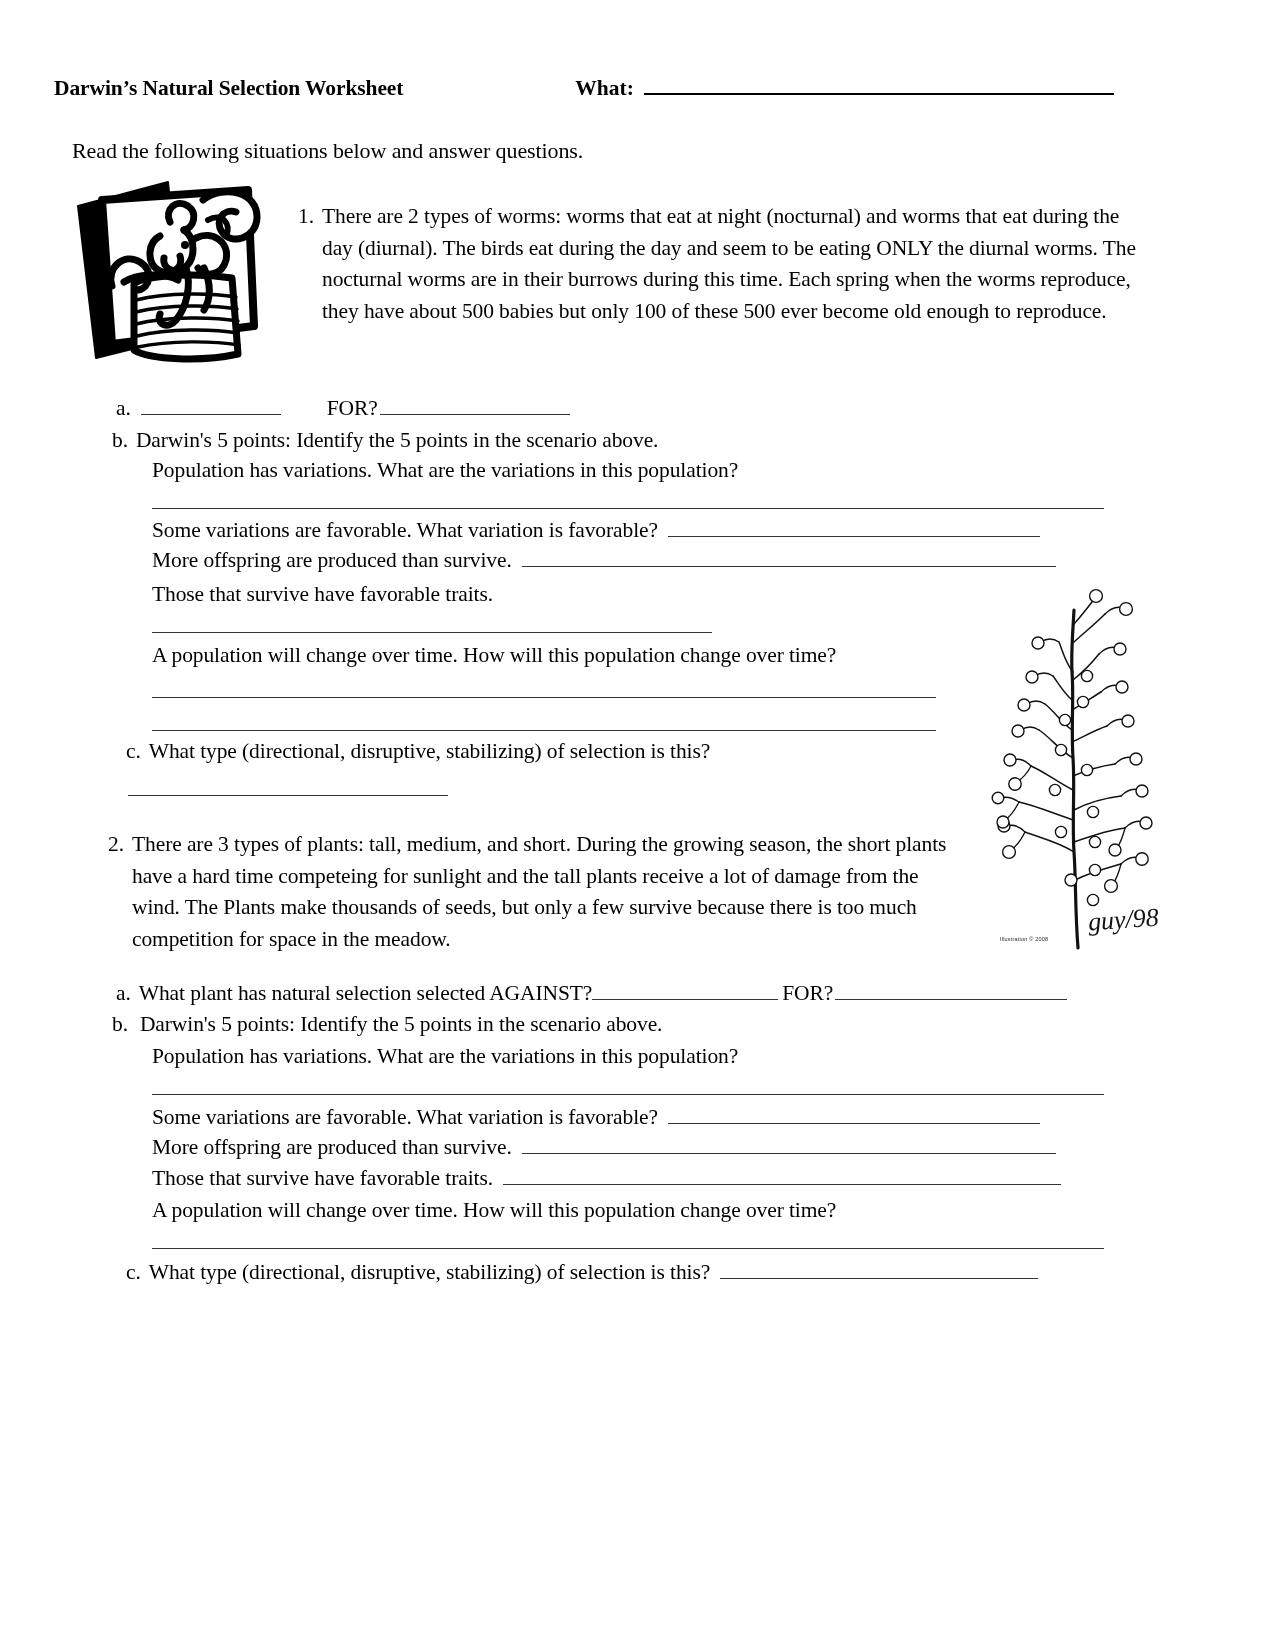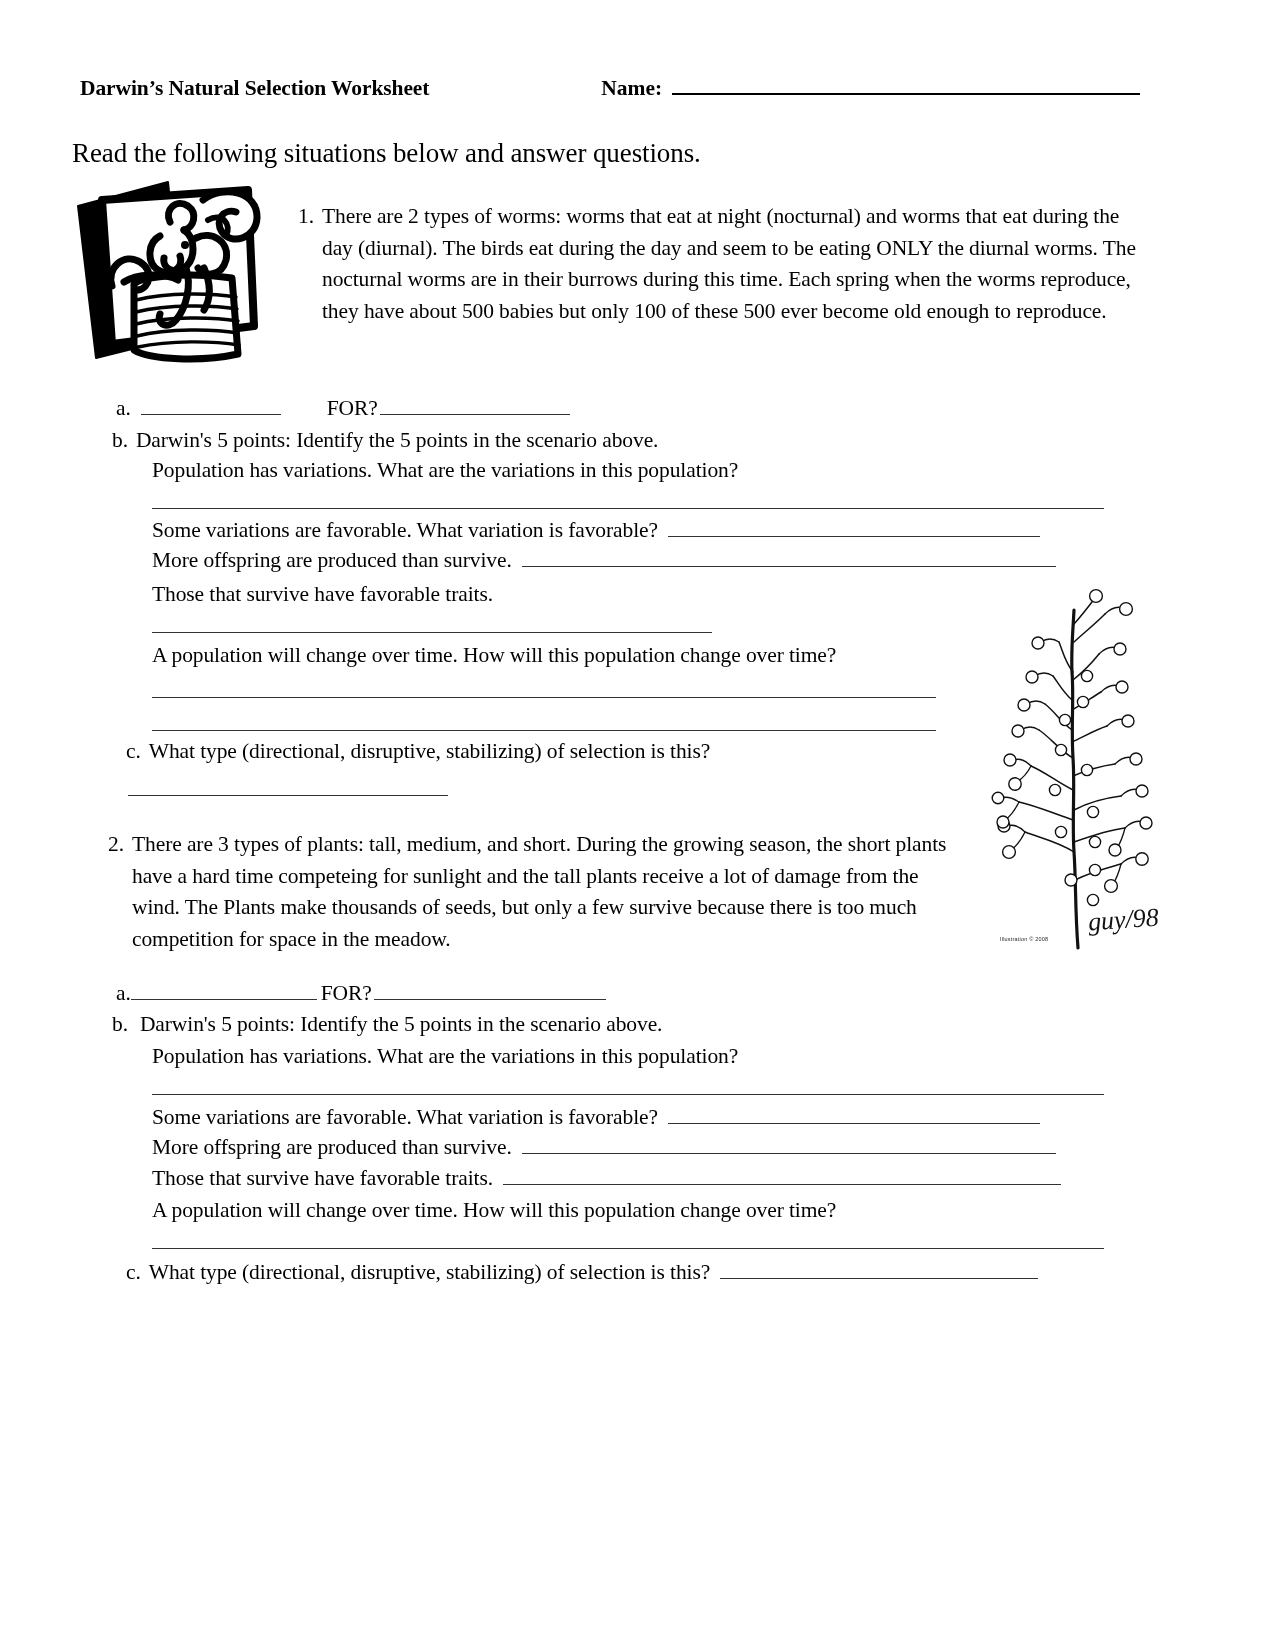--- a/index.html
+++ b/index.html
@@ -17,21 +17,21 @@
     width: 1275px;
     height: 1651px;
     background: #ffffff;
     overflow: hidden;
     box-sizing: border-box;
   }
 
   
   .header-row {
     position: absolute;
-    left: 80px;
+    left: 54px;
     top: 74px;
     width: 1060px;
     display: flex;
     align-items: baseline;
     justify-content: center;
   }
   .doc-title {
     font-size: 21.5px;
     font-weight: bold;
     letter-spacing: -0.1px;
@@ -48,21 +48,21 @@
     border-bottom: 2.2px solid #000;
     margin-left: 10px;
     margin-right: 0px;
     height: 19px;
   }
 
   .instructions {
     position: absolute;
     left: 72px;
     top: 138px;
-    font-size: 27px;
+    font-size: 22px;
     letter-spacing: -0.1px;
   }
 
   
   .worm-art {
     position: absolute;
     left: 72px;
     top: 176px;
     width: 195px;
     height: 190px;
@@ -133,21 +133,21 @@
   }
   .idx { display: inline-block; }
 </style>
 </head>
 <body>
 
 <div class="page">
 
   <div class="header-row">
     <div class="doc-title">Darwin’s Natural Selection Worksheet</div>
-    <div class="name-label">Name:</div>
+    <div class="name-label">What:</div>
     <div class="name-blank"></div>
   </div>
 
   <div class="instructions">Read the following situations below and answer questions.</div>
 
   <div class="worm-art">
     <svg viewBox="0 0 195 190" xmlns="http://www.w3.org/2000/svg">
       <g fill="none" stroke="#000" stroke-width="7" stroke-linecap="round" stroke-linejoin="round">
 
         <path d="M6 30 L96 6 L112 160 L24 182 Z" fill="#000" stroke="#000" stroke-width="2"></path>
@@ -318,20 +318,21 @@
   <div class="plant-caption">Illustration © 2008</div>
   <div class="plant-signature">guy/98</div>
 
   <div class="q-block" id="q2-para">
     <span class="num">2.</span>
     <span class="body">There are 3 types of plants: tall, medium, and short. During the growing season, the short plants have a hard time competeing for sunlight and the tall plants receive a lot of damage from the wind.  The Plants make thousands of seeds, but only a few survive because there is too much competition for space in the meadow.</span>
   </div>
 
   <div class="line-row" style="left:116px; top:979px;">
     <span class="idx">a.</span>
+    <span style="margin-left:8px;">What plant has natural selection selected AGAINST?</span>
     <span class="blank" style="width:186px; margin-left:0px;"></span>
     <span style="margin-left:4px;">FOR?</span>
     <span class="blank" style="width:232px; margin-left:2px;"></span>
   </div>
 
   <div class="line-row" style="left:112px; top:1010px;">
     <span class="idx">b.</span>
     <span style="margin-left:12px;">Darwin's 5 points: Identify the 5 points in the scenario above.</span>
   </div>
 

